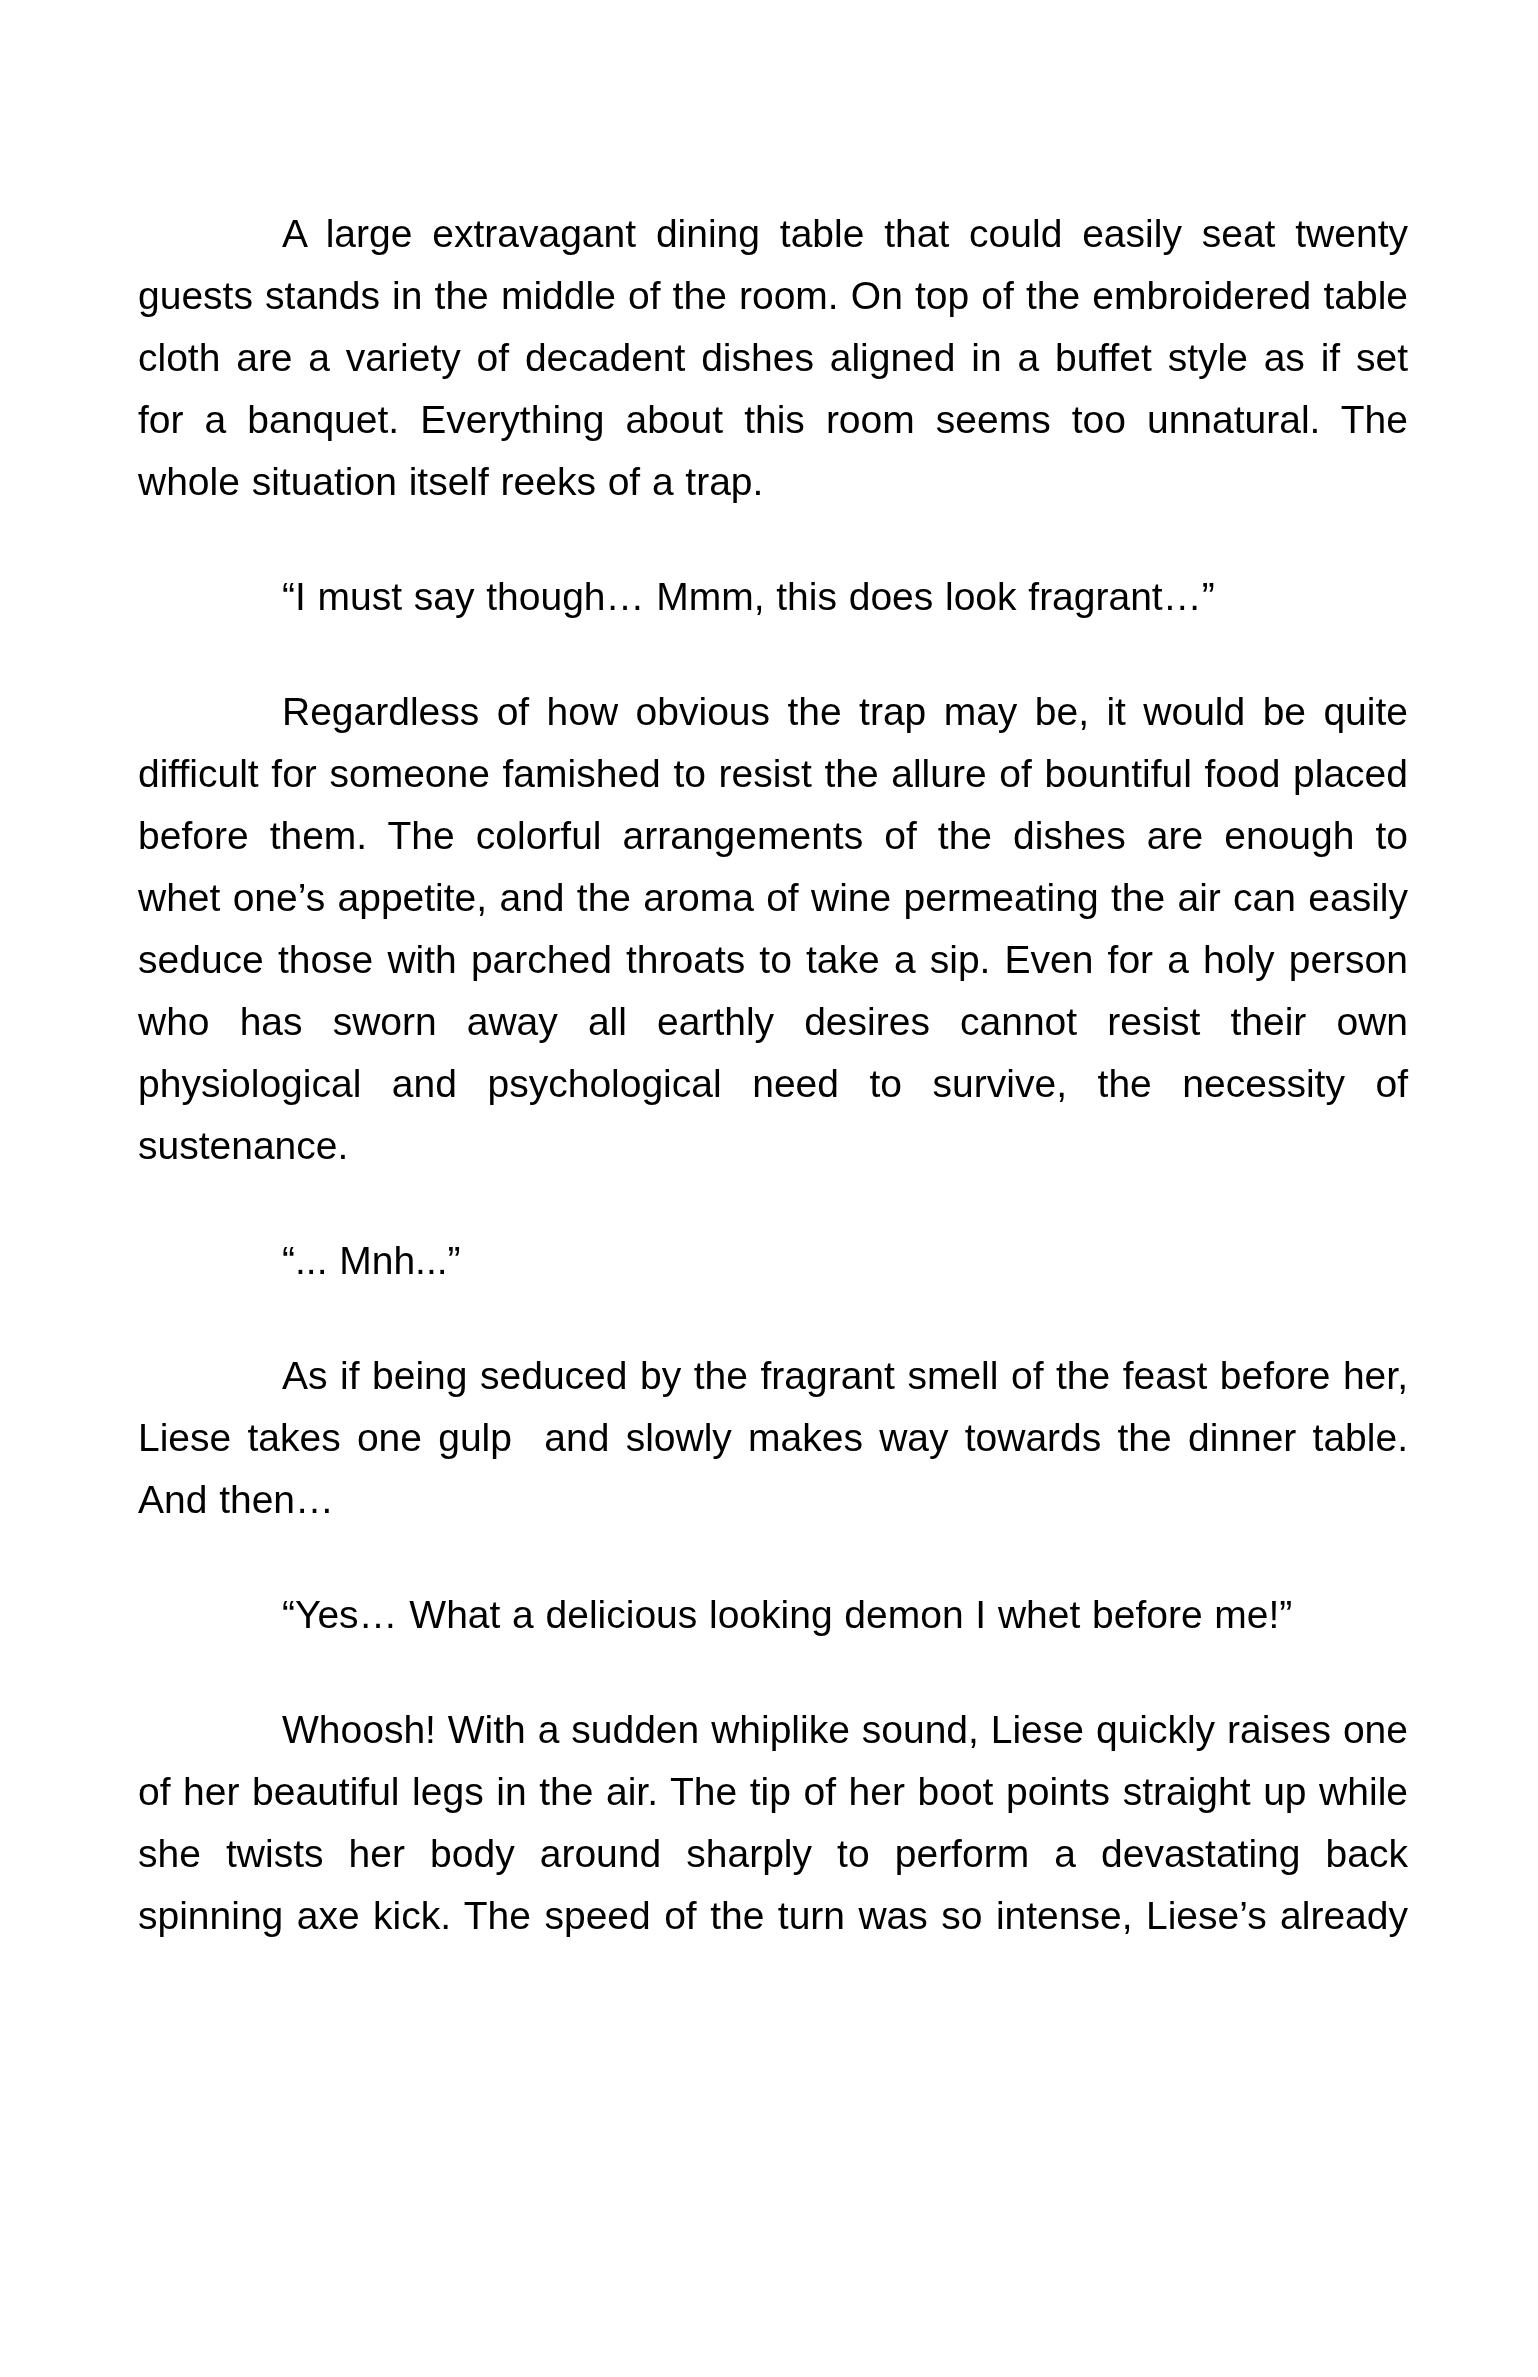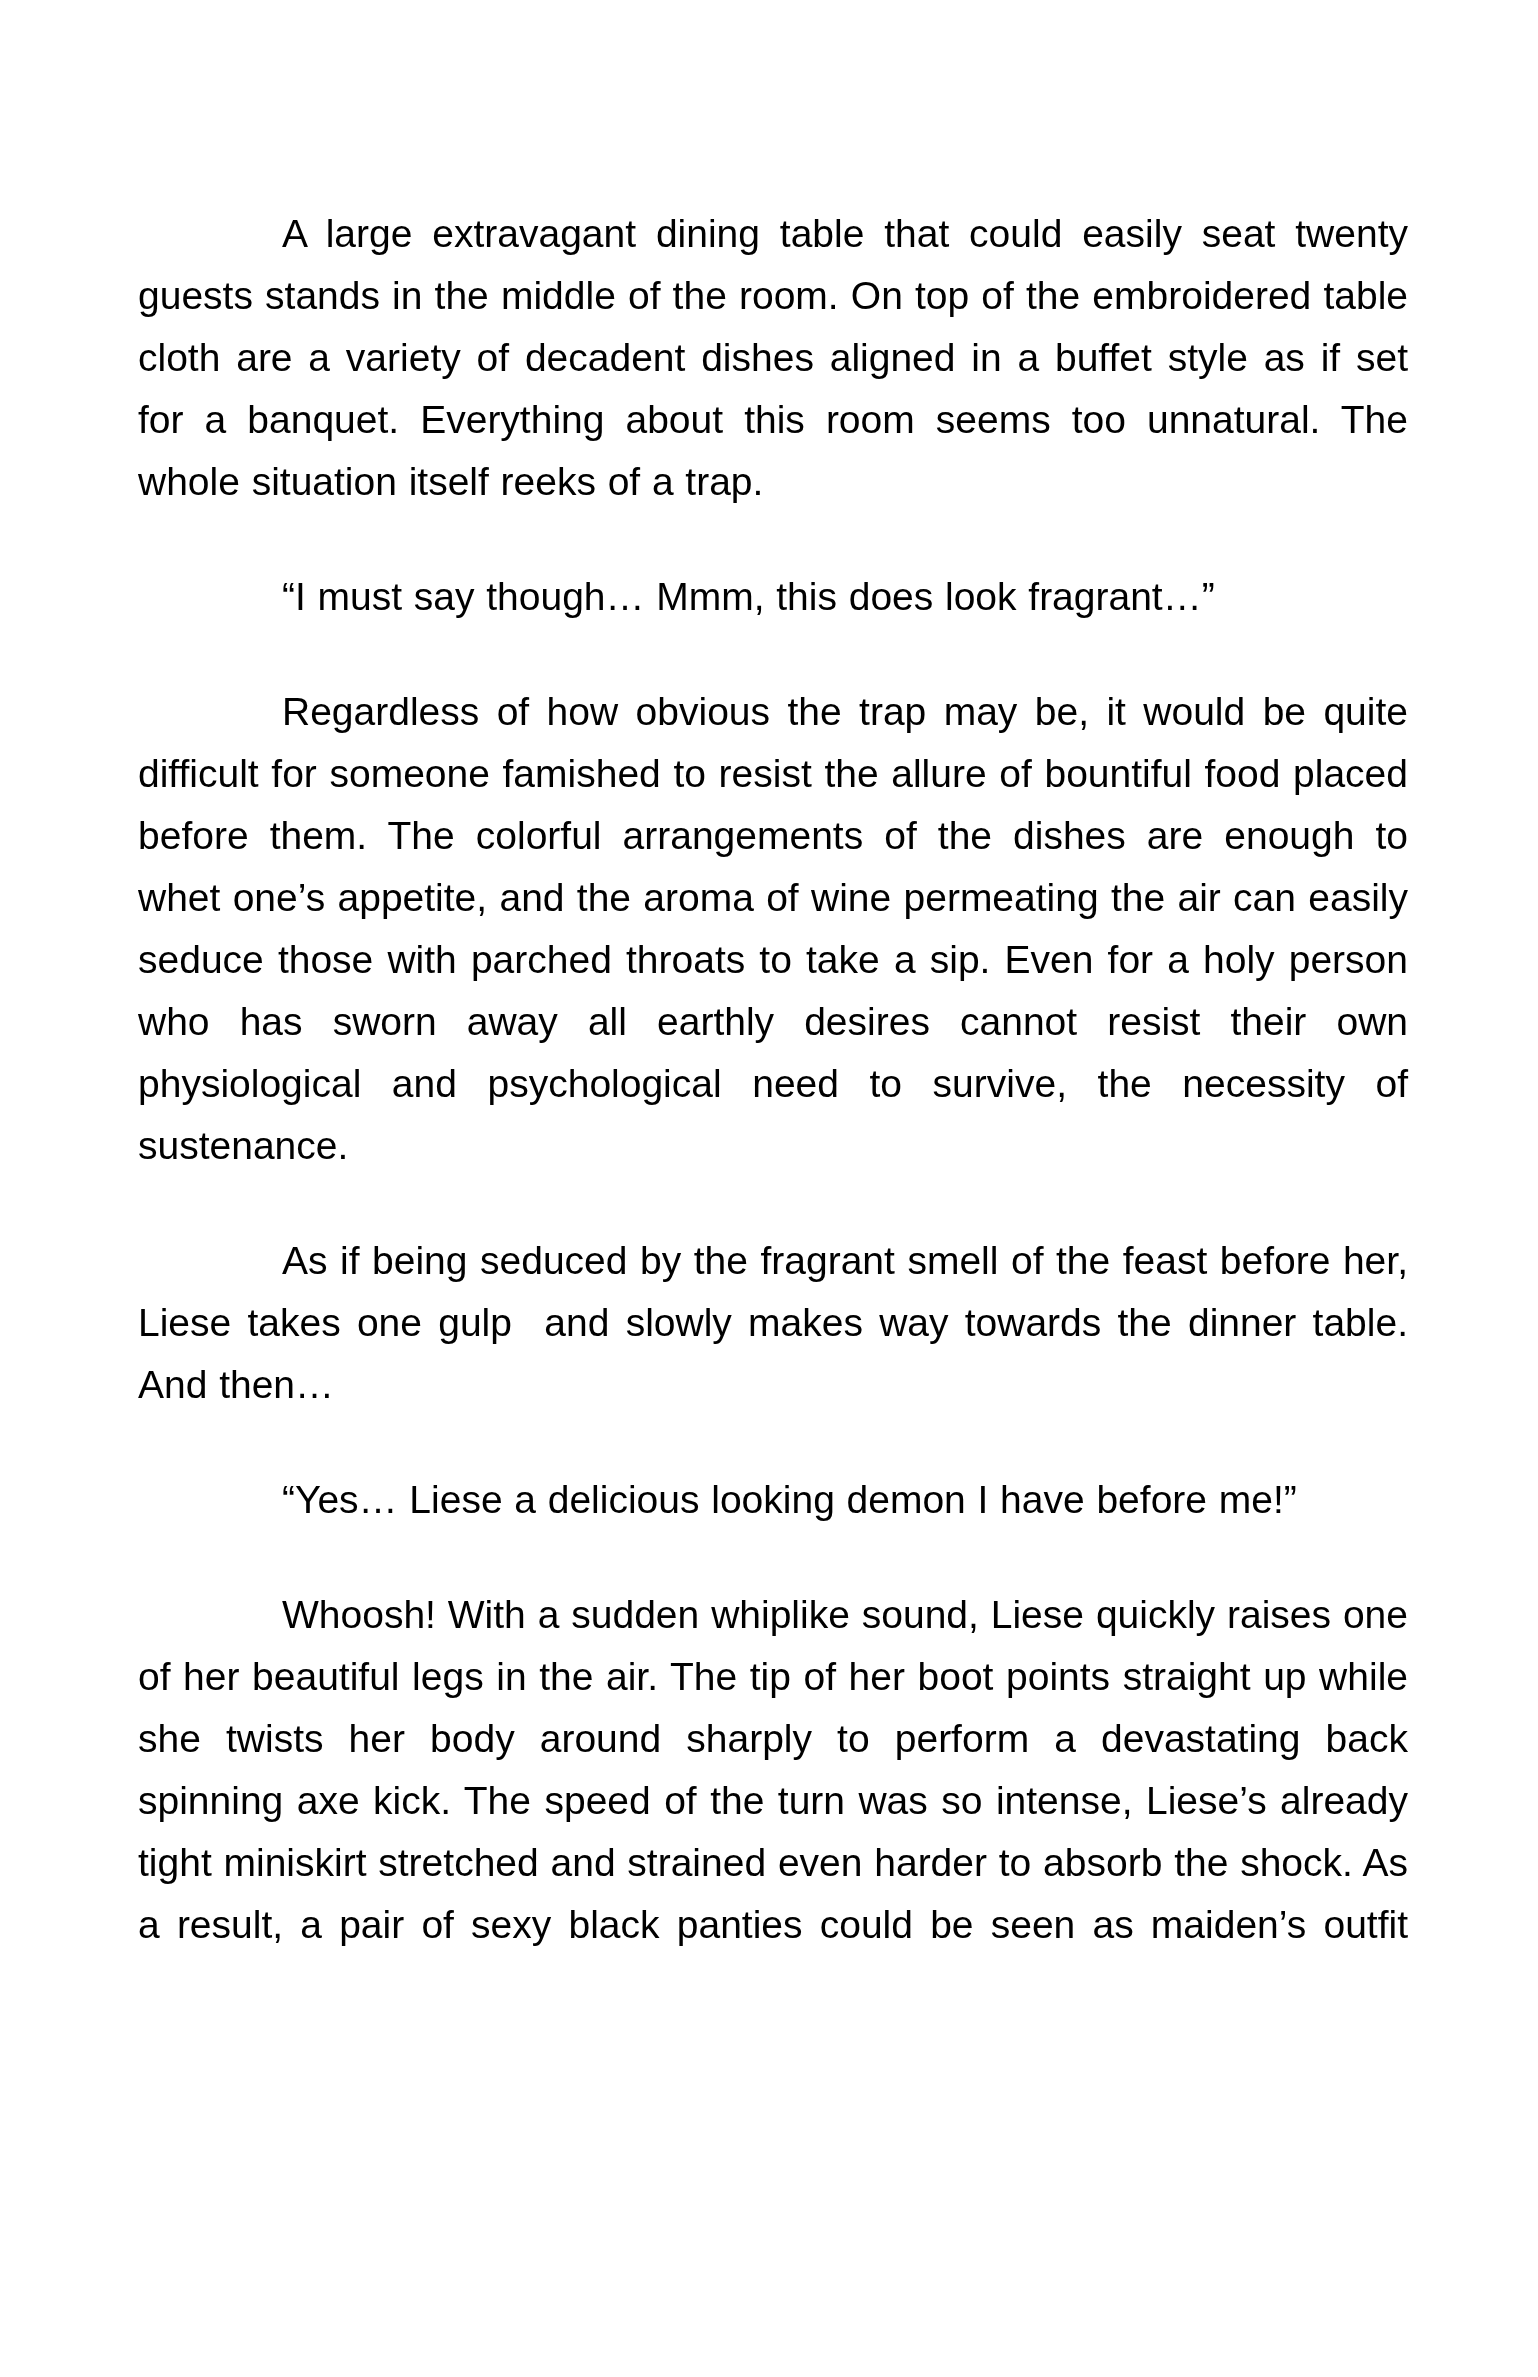--- a/index.html
+++ b/index.html
@@ -27,17 +27,18 @@
     word-spacing: 0.9px;
   }
 </style>
 </head>
 <body>
 
 <div class="page">
   <p class="para">A large extravagant dining table that could easily seat twenty guests stands in the middle of the room. On top of the embroidered table cloth are a variety of decadent dishes aligned in a buffet style as if set for a banquet. Everything about this room seems too unnatural. The whole situation itself reeks of a trap.</p>
   <p class="para">“I must say though… Mmm, this does look fragrant…”</p>
   <p class="para">Regardless of how obvious the trap may be, it would be quite difficult for someone famished to resist the allure of bountiful food placed before them. The colorful arrangements of the dishes are enough to whet one’s appetite, and the aroma of wine permeating the air can easily seduce those with parched throats to take a sip. Even for a holy person who has sworn away all earthly desires cannot resist their own physiological and psychological need to survive, the necessity of sustenance.</p>
+  <p class="para">“... Mnh...”</p>
   <p class="para">As if being seduced by the fragrant smell of the feast before her, Liese takes one gulp &nbsp;and slowly makes way towards the dinner table. And then…</p>
-  <p class="para">“Yes… Liese a delicious looking demon I have before me!”</p>
+  <p class="para">“Yes… What a delicious looking demon I whet before me!”</p>
   <p class="para">Whoosh! With a sudden whiplike sound, Liese quickly raises one of her beautiful legs in the air. The tip of her boot points straight up while she twists her body around sharply to perform a devastating back spinning axe kick. The speed of the turn was so intense, Liese’s already tight miniskirt stretched and strained even harder to absorb the shock. As a result, a pair of sexy black panties could be seen as maiden’s outfit curls up from the recoil.</p>
 </div>
 
 
 </body></html>

